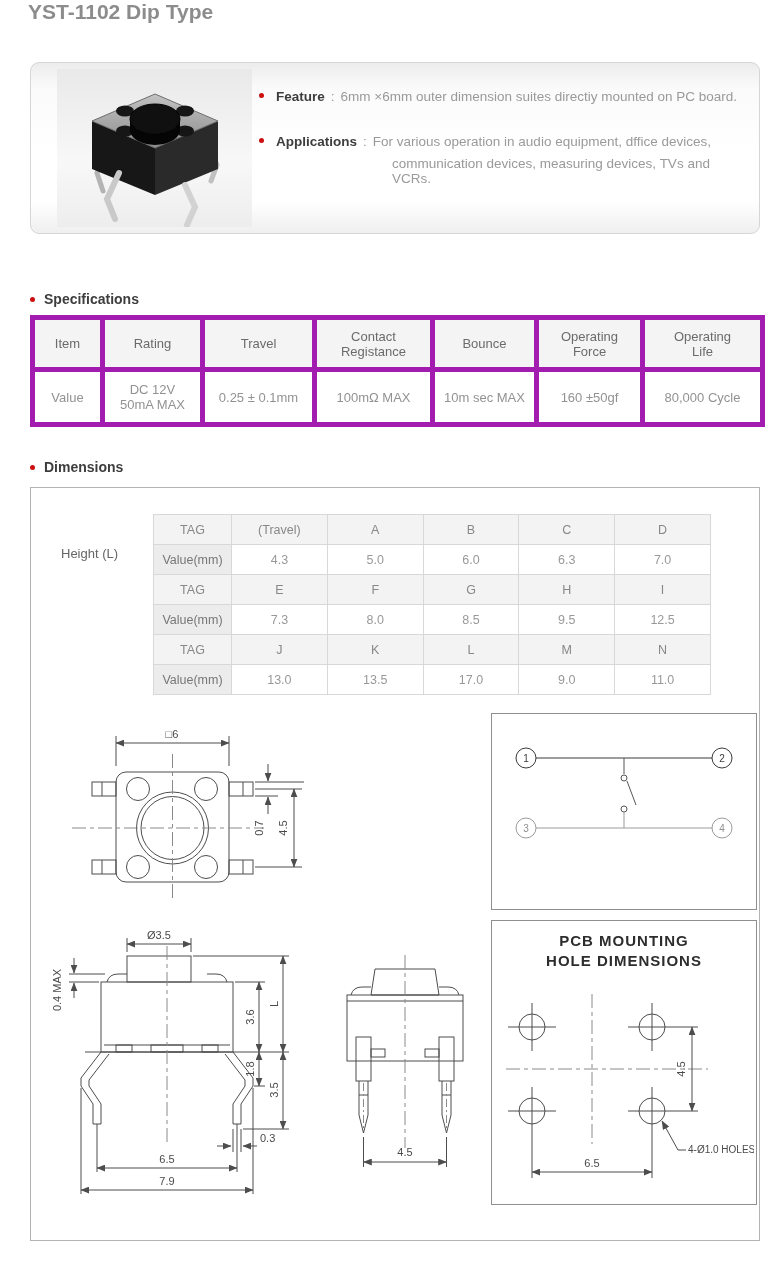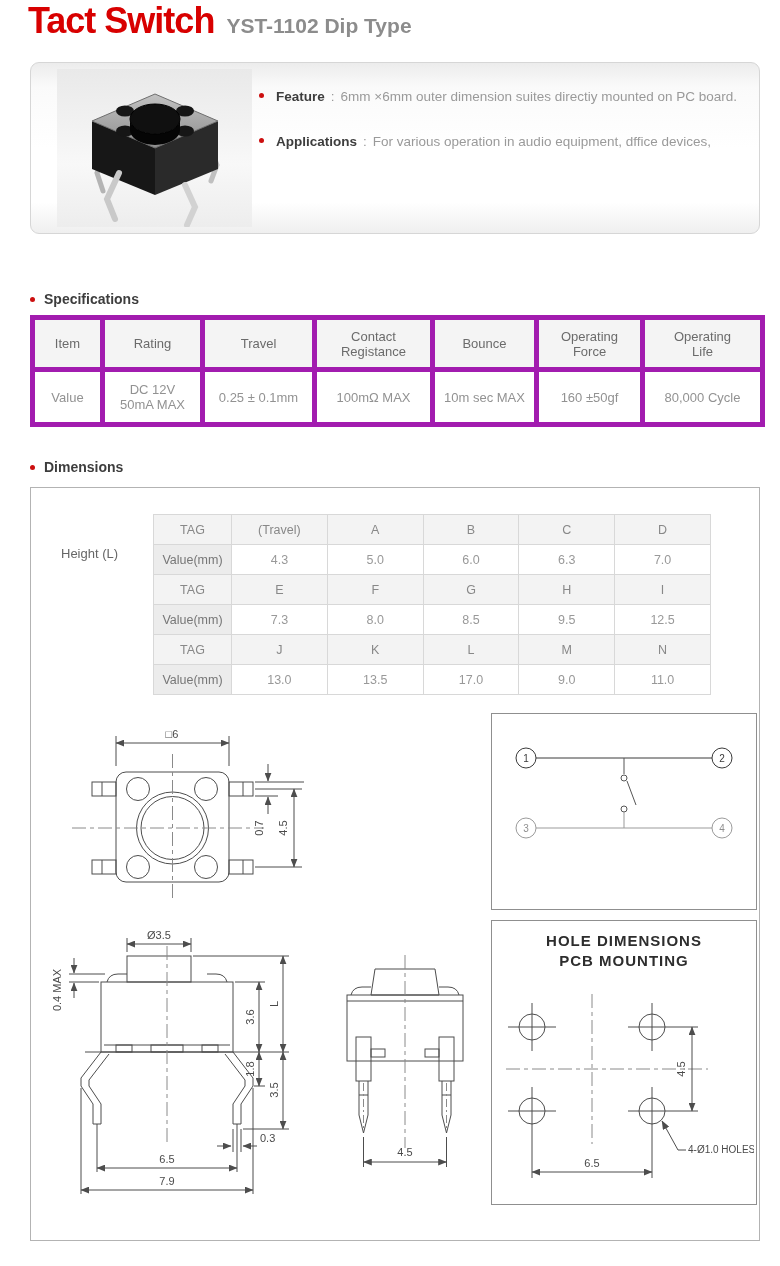--- a/index.html
+++ b/index.html
@@ -53,21 +53,20 @@
   <defs>
     <marker id="arw" viewBox="0 0 10 8" refX="9.5" refY="4" markerWidth="9" markerHeight="7" orient="auto-start-reverse">
       <path d="M0,0 L10,4 L0,8 Z" fill="#4d4d4d"></path>
     </marker>
   </defs>
 </svg>
 
 <div class="page">
 
   <div class="hdr">
-    <span class="t">Tact Switch</span>
     <span class="s">YST-1102 Dip Type</span>
   </div>
 
   <div class="prodbox">
     <svg class="photo" width="195" height="158" viewBox="0 0 195 158">
       <defs>
         <linearGradient id="pgBg" x1="0" y1="0" x2="0" y2="1">
           <stop offset="0" stop-color="#e9e9e9"></stop>
             <stop offset="0.6" stop-color="#f8f8f8"></stop>
             <stop offset="1" stop-color="#ededed"></stop>
@@ -104,20 +103,21 @@
         <span class="blab">Feature</span>
         <span class="bcol">:</span>
         <span class="btxt">6mm ×6mm outer dimension suites directiy mounted on PC board.</span>
       </div>
       <div class="brow brow2">
         <span class="dotr"></span>
         <span class="blab">Applications</span>
         <span class="bcol">:</span>
         <span class="btxt">For various operation in audio equipment, dffice devices,</span>
       </div>
+      <div class="appline2">communication devices, measuring devices, TVs and VCRs.</div>
     </div>
   </div>
 
   <div class="section" style="top:291px;">
     <span class="dotr"></span>
     <span>Specifications</span>
   </div>
 
   <table class="spec">
     <colgroup>
@@ -376,22 +376,22 @@
       <line x1="102" y1="12" x2="102" y2="205" stroke="#8a8a8a" stroke-dasharray="14 4 4 4"></line>
 
       <line x1="60.5" y1="194" x2="60.5" y2="224"></line>
       <line x1="143.5" y1="194" x2="143.5" y2="224"></line>
       <line x1="60.5" y1="219" x2="143.5" y2="219" marker-start="url(#arw)" marker-end="url(#arw)"></line>
       <text class="dimtxt" x="102" y="213" text-anchor="middle" stroke="none" fill="#4a4a4a">4.5</text>
     </svg>
 
     <div class="subbox" style="left:460px;top:432px;width:264px;height:283px;">
       <div class="pcb-title">
+        <div>PCB MOUNTING</div>
         <div>HOLE DIMENSIONS</div>
-        <div>PCB MOUNTING</div>
       </div>
       <svg width="262" height="222" viewBox="0 0 262 222" stroke="#4d4d4d" stroke-width="1" fill="none">
 
         <line x1="100" y1="22" x2="100" y2="172" stroke="#8a8a8a" stroke-dasharray="14 4 4 4"></line>
         <line x1="14" y1="97" x2="216" y2="97" stroke="#8a8a8a" stroke-dasharray="14 4 4 4"></line>
 
         <circle cx="40" cy="55" r="13"></circle>
         <line x1="16" y1="55" x2="64" y2="55"></line>
           <line x1="40" y1="31" x2="40" y2="79"></line>
         <circle cx="160" cy="55" r="13"></circle>

